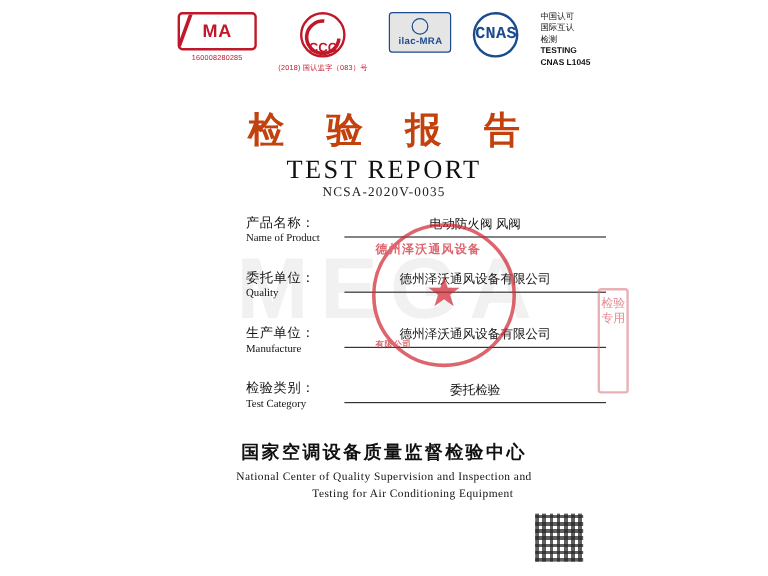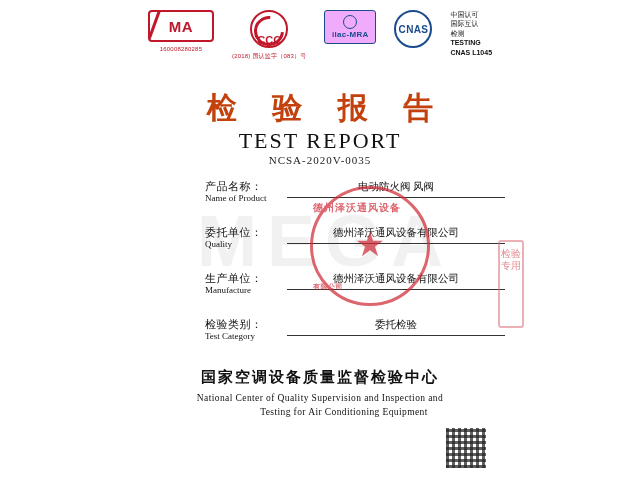--- a/index.html
+++ b/index.html
@@ -102,21 +102,21 @@
     font-weight: bold;
     line-height: 1;
   }
 
   
   .ilac {
     width: 50px;
     height: 32px;
     border: 1px solid #1a4b8c;
     border-radius: 3px;
-    background: #f0abfc;
+    background: #e5e5e5;
     display: flex;
     flex-direction: column;
     align-items: center;
     justify-content: center;
     color: #1a4b8c;
     font-family: "Liberation Sans", sans-serif;
   }
   .ilac .t1 { font-size: 8px; font-weight: bold; letter-spacing: 0.3px; }
   .ilac .globe {
     width: 12px; height: 12px; border-radius: 50%;
@@ -126,22 +126,22 @@
   
   .cnas-round {
     width: 34px;
     height: 34px;
     border-radius: 50%;
     border: 2px solid #1a4b8c;
     display: flex;
     align-items: center;
     justify-content: center;
     color: #1a4b8c;
-    font-family: Liberation Sans, sans-serif;
-    font-size: 10px;
+    font-family: Liberation Mono, monospace;
+    font-size: 14px;
     font-weight: bold;
     letter-spacing: 0.3px;
   }
 
   
   .cnas-text {
     font-family: "Liberation Sans", sans-serif;
     font-size: 7px;
     line-height: 1.35;
     color: #111;

